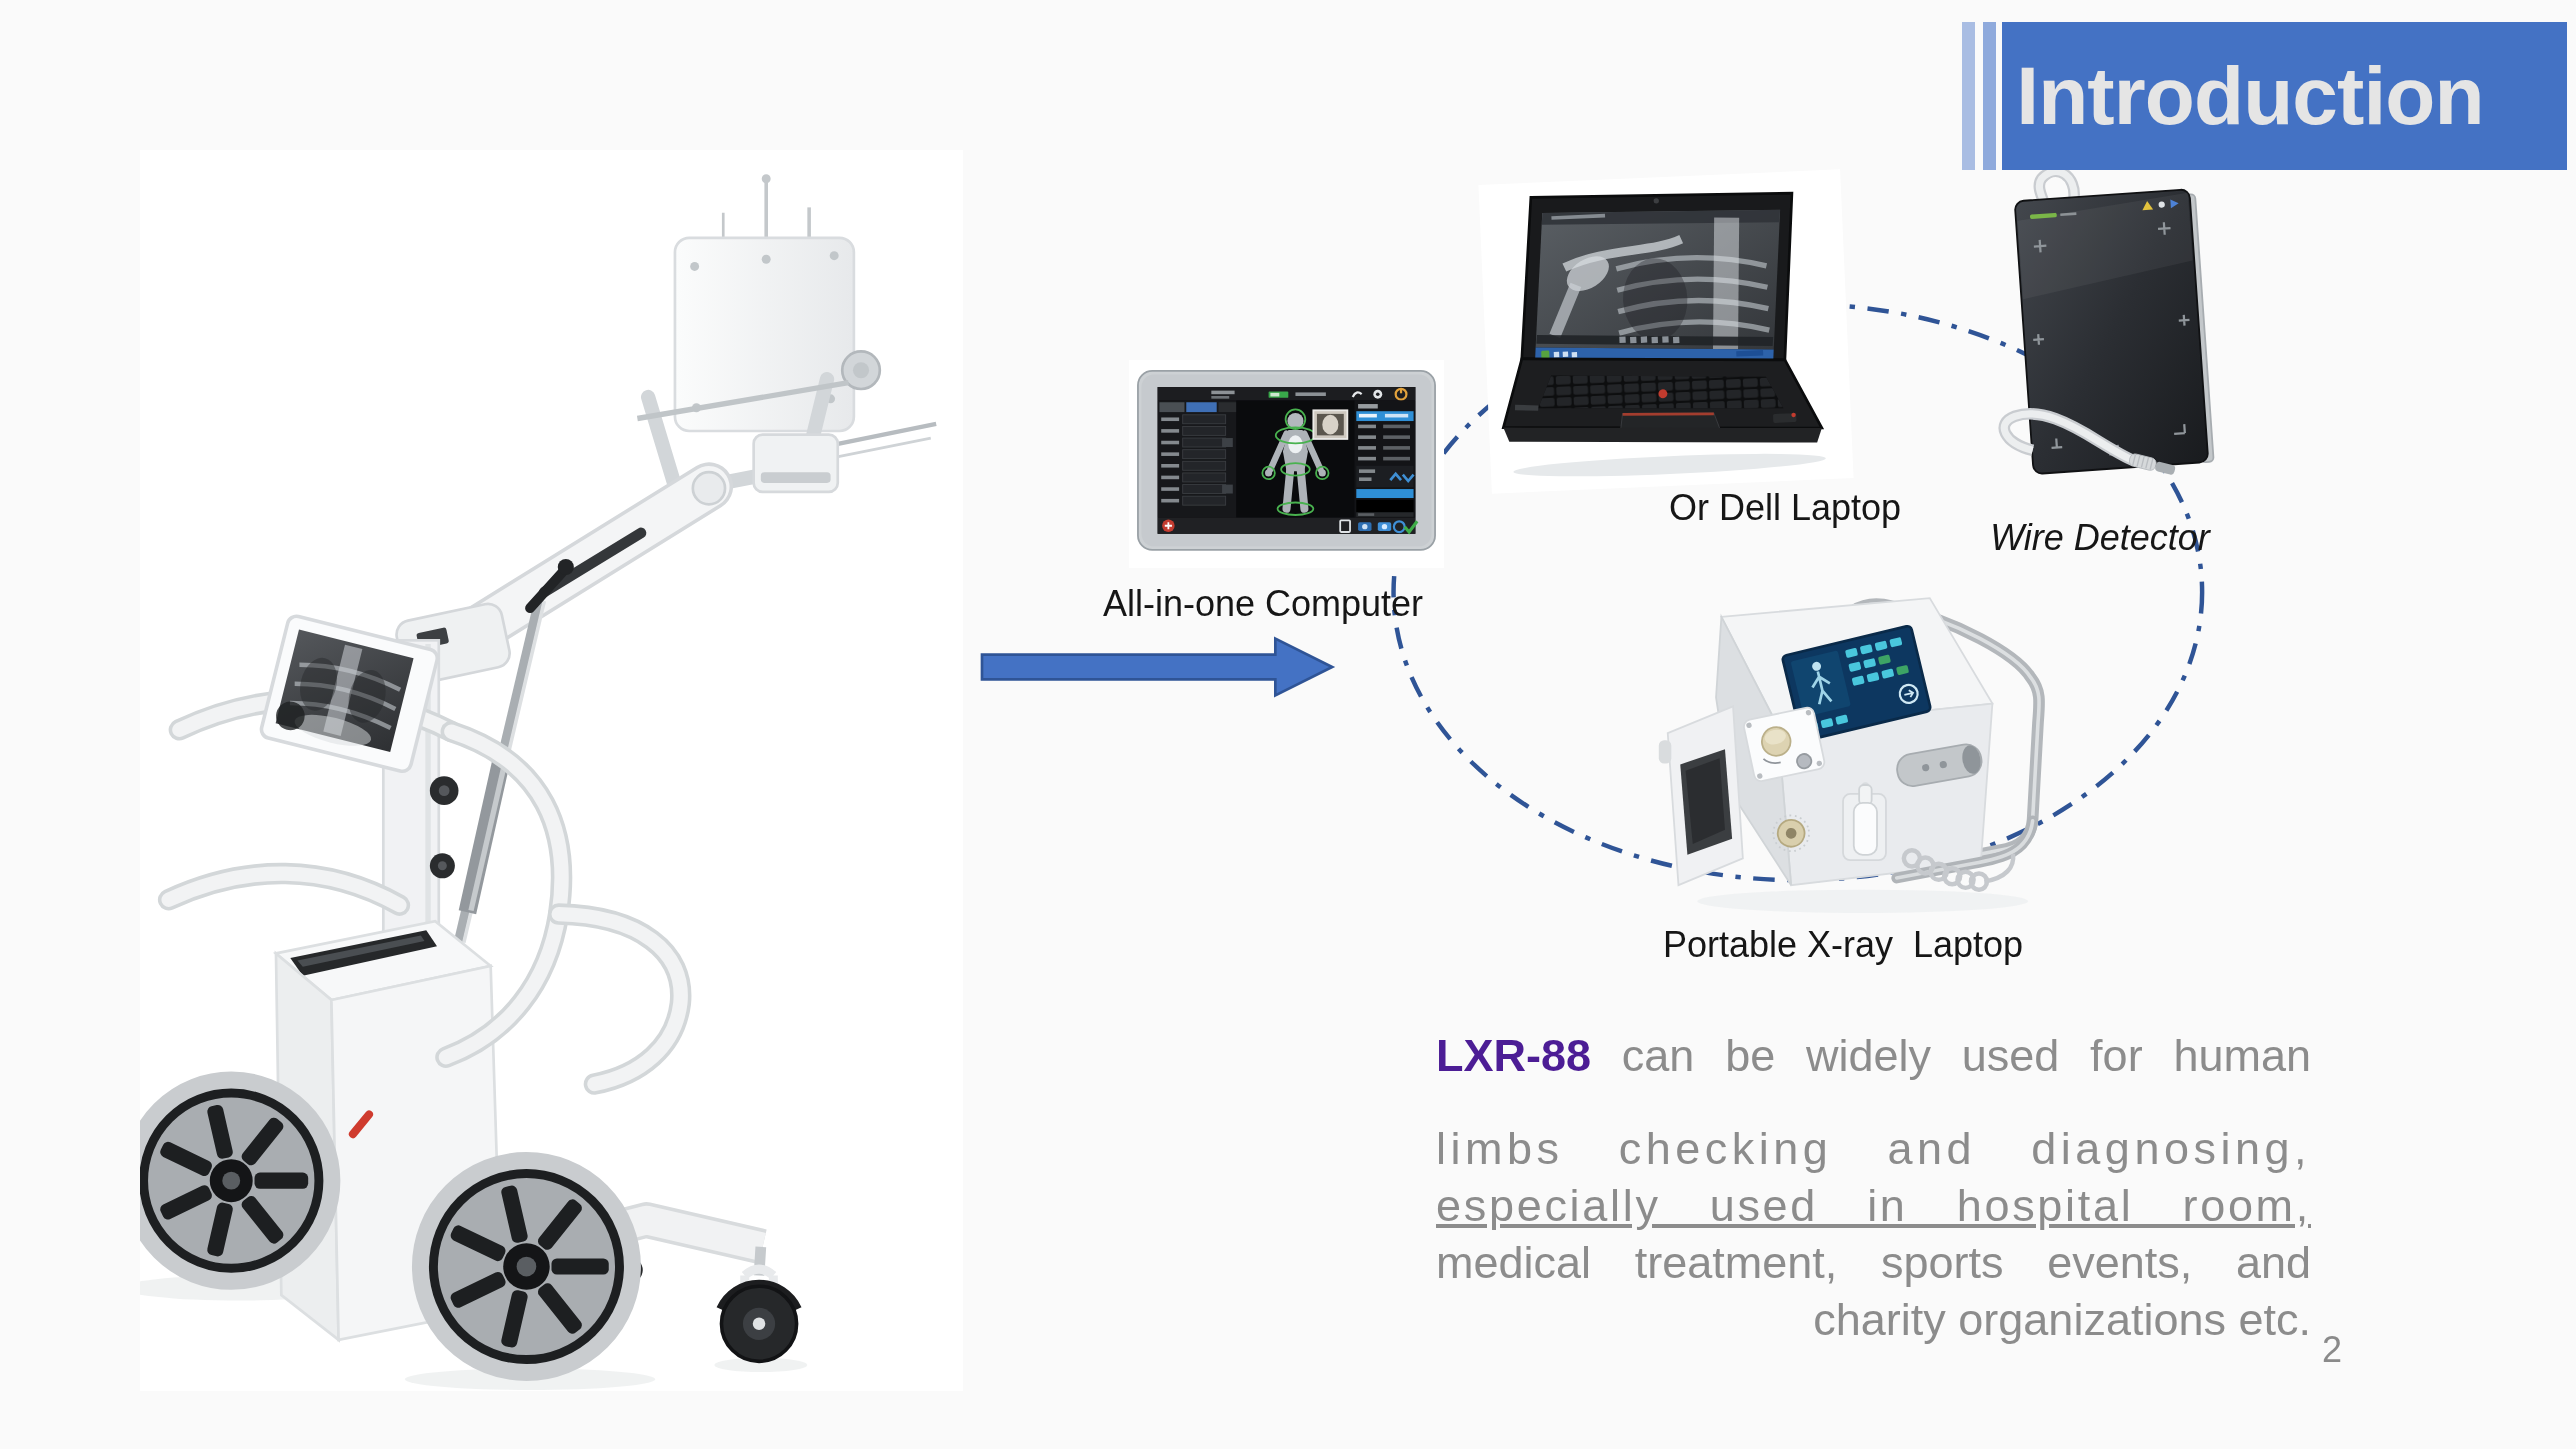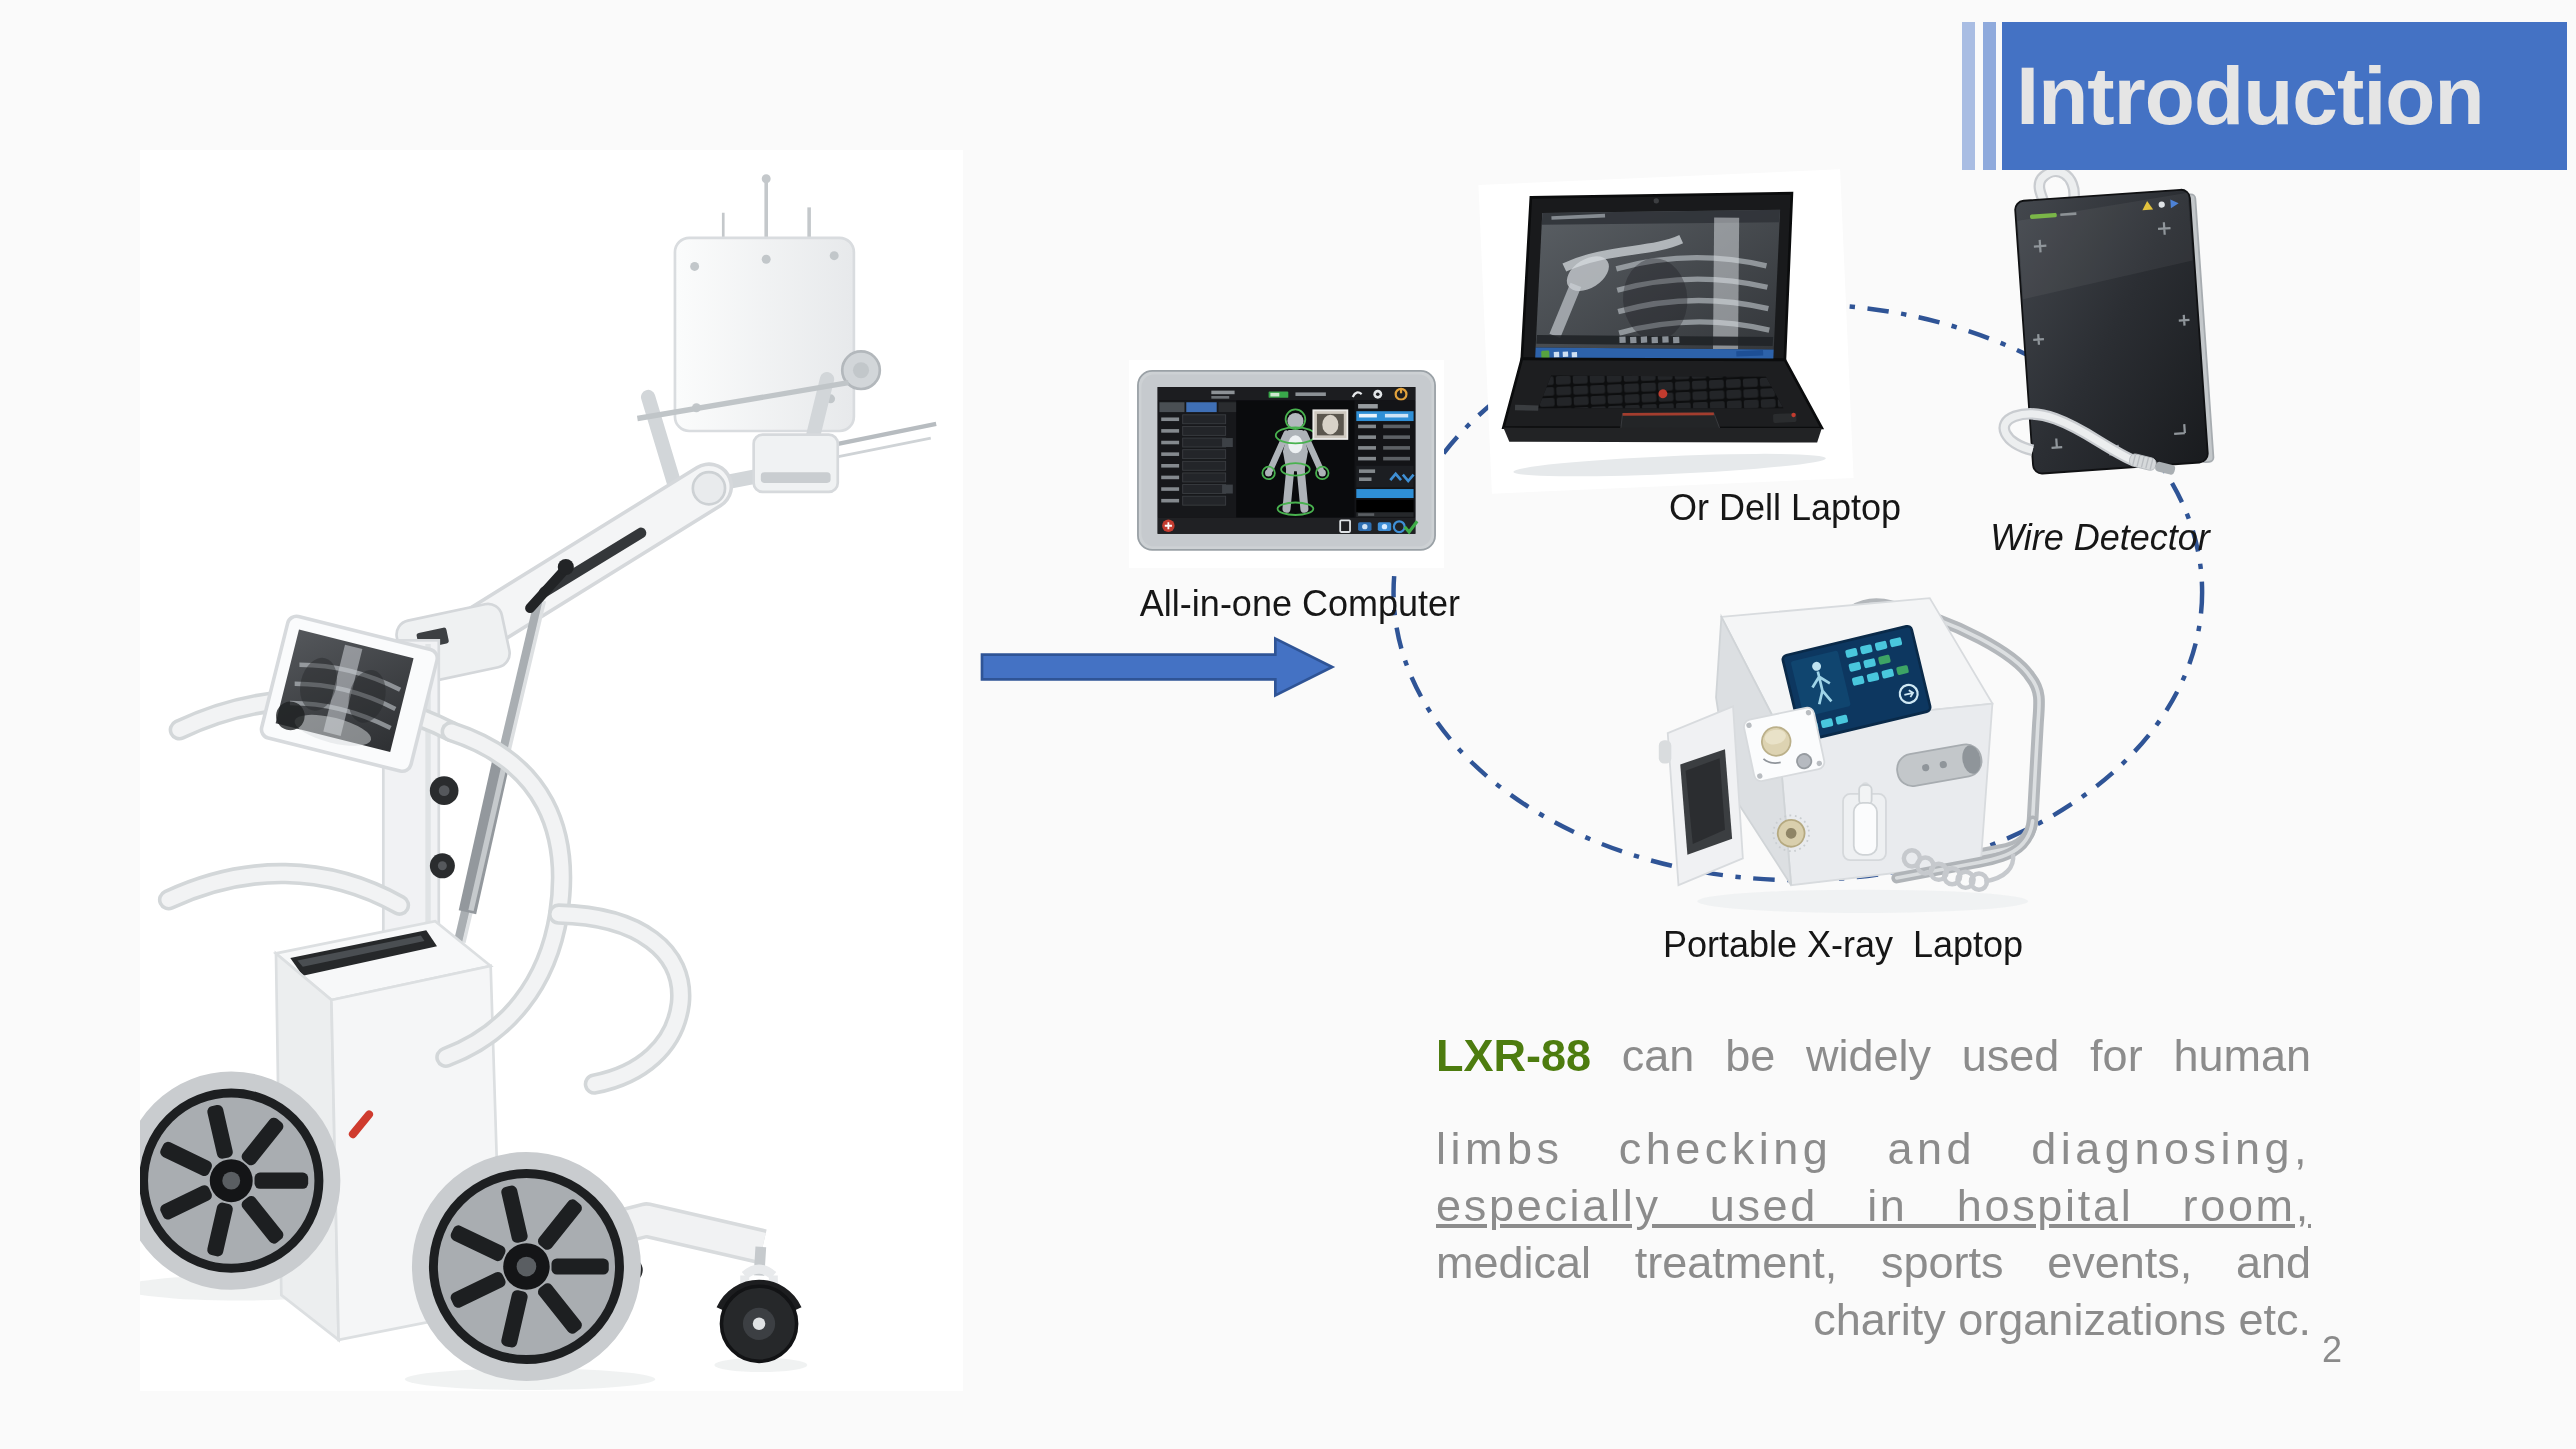--- a/index.html
+++ b/index.html
@@ -26,34 +26,34 @@
   .tablet-card{left:1129px;top:360px;width:315px;height:208px;background:#ffffff;}
   .laptop-card{left:1485px;top:177px;width:362px;height:309px;background:#ffffff;transform:rotate(-2.5deg);}
   .detector-card{left:1993px;top:159px;width:233px;height:344px;}
   .portable-card{left:1657px;top:590px;width:398px;height:331px;}
   .arrow-wrap{left:979px;top:635px;width:358px;height:64px;}
   
   .device-label{
     position:absolute;font-size:36px;color:#161616;text-align:center;
     white-space:pre;line-height:41px;
   }
-  .lbl-allinone{left:1066px;top:583px;width:394px;text-align:right;}
+  .lbl-allinone{left:1066px;top:583px;width:394px;}
   .lbl-dell{left:1588px;top:487px;width:394px;}
   .lbl-detector{left:1903px;top:517px;width:394px;font-style:italic;}
   .lbl-portable{left:1646px;top:924px;width:394px;}
   
   .paragraph{
     position:absolute;left:1436px;top:1027px;width:875px;
     font-size:45px;line-height:57px;color:#8C8C8C;
   }
   .pline{text-align:justify;text-align-last:justify;}
   .pline.ls1{letter-spacing:0.10em;margin-top:36px;}
   .pline.ls2{letter-spacing:0.06em;text-decoration:underline;}
   .pline-last{text-align:right;}
-  .paragraph b{font-weight:bold;color:#4d7c0f;}
+  .paragraph b{font-weight:bold;color:#4c1d95;}
   
   .page-num{position:absolute;left:2322px;top:1329px;font-size:36px;color:#8a8a8a;}
   svg{display:block;}
 </style>
 </head>
 <body>
 
 <div class="slide">
 
   <svg class="ellipse-layer" viewBox="0 0 2880 1620">

